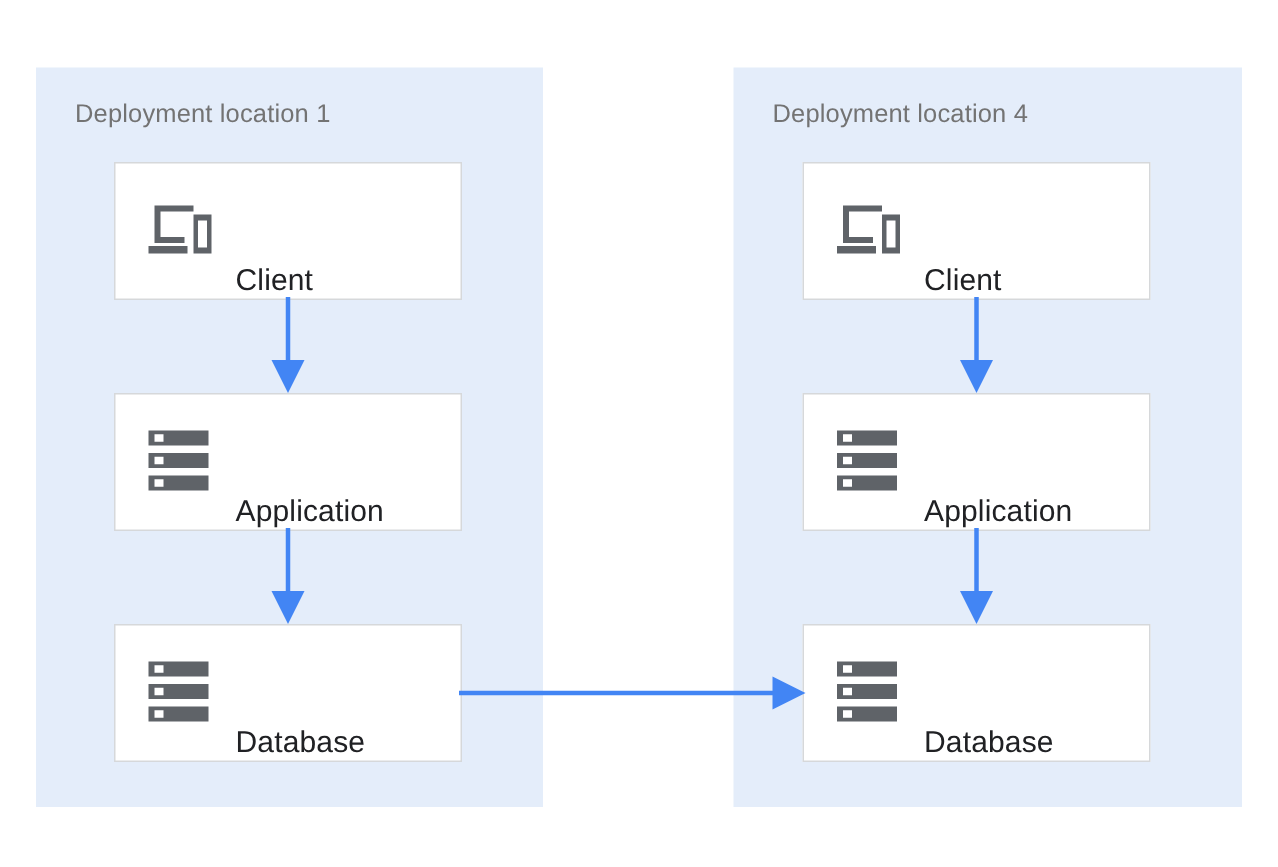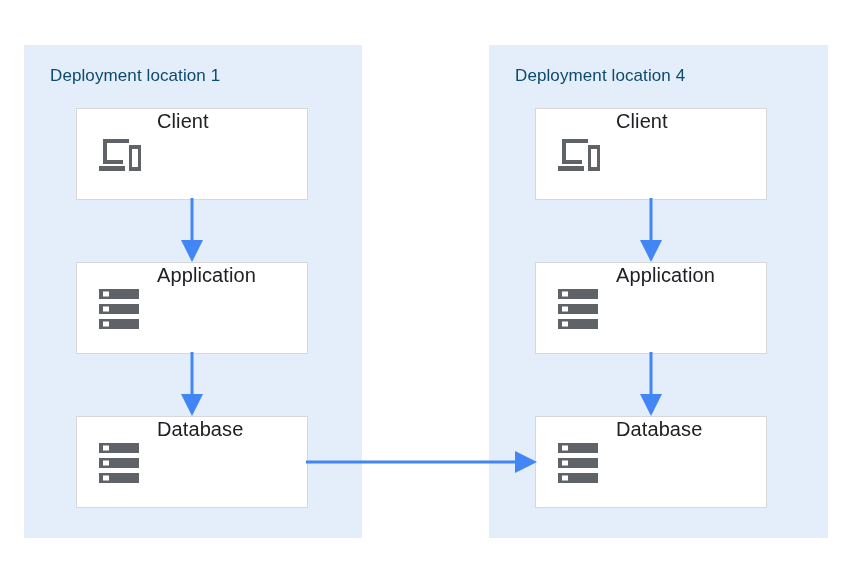--- a/index.html
+++ b/index.html
@@ -27,33 +27,33 @@
   }
   #zone-left  { left: 24px;  top: 45px; width: 338px; height: 493px; }
   #zone-right { left: 489px; top: 45px; width: 339px; height: 493px; }
 
   .zone-title {
     position: absolute;
     left: 26px;
     top: 20px;
     font-size: 17px;
     line-height: 22px;
-    color: #0c4a6e;
+    color: #737373;
     white-space: nowrap;
     letter-spacing: 0.1px;
   }
 
   
   .node {
     position: absolute;
     box-sizing: border-box;
     background: #ffffff;
     border: 1px solid #d6d8da;
     display: flex;
-    align-items: flex-start;
+    align-items: flex-end;
     width: 232px;
     height: 92px;
   }
   .node .icon-wrap {
     width: 72px;
     min-width: 72px;
     height: 92px;
     display: flex;
     align-items: center;
     justify-content: center;

